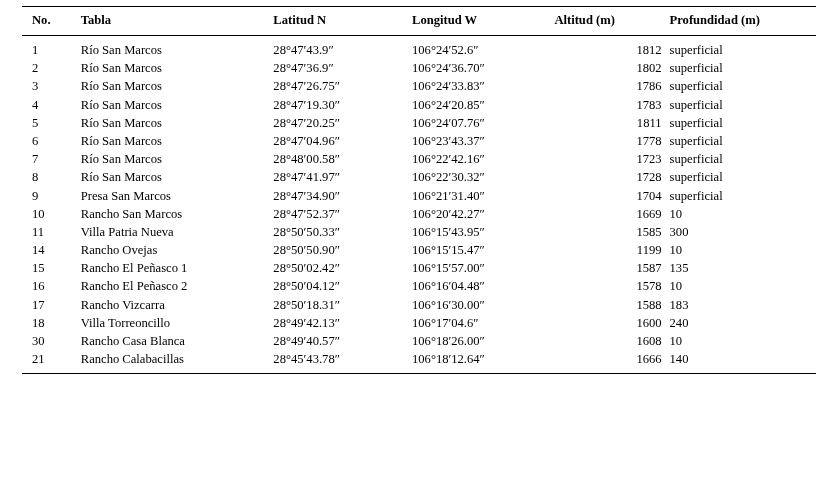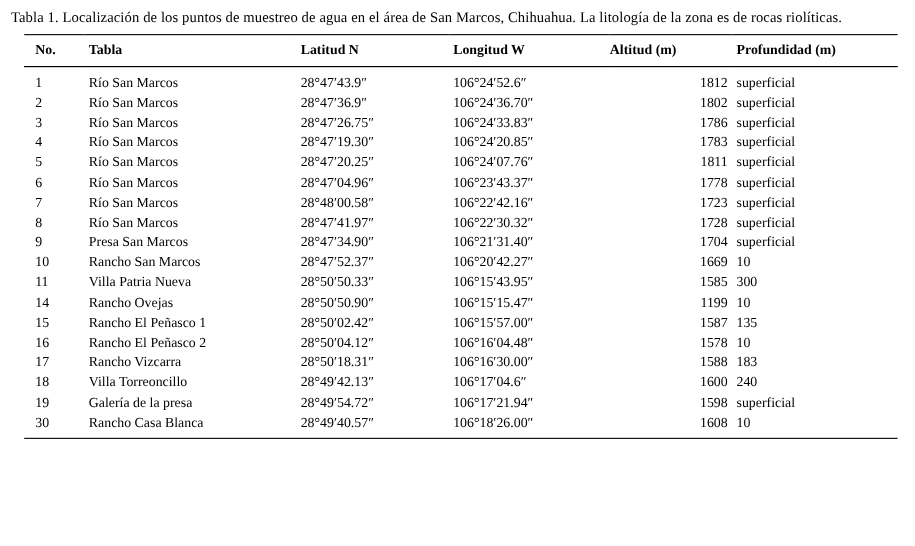--- a/index.html
+++ b/index.html
@@ -71,21 +71,20 @@
   th.col-alt   { text-align: left; }
   td.col-alt   { text-align: right; padding-left: 8px; }
   th.col-alt   { padding-left: 0 !important; }
   td.col-no    { text-align: left; }
 </style>
 </head>
 <body>
 
 <div class="page">
 
-  <div class="caption">Tabla 1. Localización de los puntos de muestreo de agua en el área de San Marcos, Chihuahua. La litología de la zona es de rocas riolíticas.</div>
 
   <table class="sampling">
     <thead>
       <tr>
         <th class="col-no">No.</th>
         <th class="col-nombre">Tabla</th>
         <th class="col-lat">Latitud N</th>
         <th class="col-lon">Longitud W</th>
         <th class="col-alt">Altitud  (m)</th>
         <th class="col-prof">Profundidad (m)</th>
@@ -214,33 +213,33 @@
         </tr>
         <tr>
           <td class="col-no">18</td>
           <td class="col-nombre">Villa Torreoncillo</td>
           <td class="col-lat">28°49′42.13″</td>
           <td class="col-lon">106°17′04.6″</td>
           <td class="col-alt">1600</td>
           <td class="col-prof">240</td>
         </tr>
         <tr>
-          <td class="col-no">19</td>
-          <td class="col-nombre">Galería de la presa</td>
-          <td class="col-lat">28°49′54.72″</td>
-          <td class="col-lon">106°17′21.94″</td>
-          <td class="col-alt">1598</td>
-          <td class="col-prof">superficial</td>
-        </tr>
-        <tr>
           <td class="col-no">30</td>
           <td class="col-nombre">Rancho Casa Blanca</td>
           <td class="col-lat">28°49′40.57″</td>
           <td class="col-lon">106°18′26.00″</td>
           <td class="col-alt">1608</td>
           <td class="col-prof">10</td>
         </tr>
+        <tr>
+          <td class="col-no">21</td>
+          <td class="col-nombre">Rancho Calabacillas</td>
+          <td class="col-lat">28°45′43.78″</td>
+          <td class="col-lon">106°18′12.64″</td>
+          <td class="col-alt">1666</td>
+          <td class="col-prof">140</td>
+        </tr>
       </tbody>
   </table>
 
   <div class="bottom-rule"></div>
 
 </div>
 
 </body></html>

